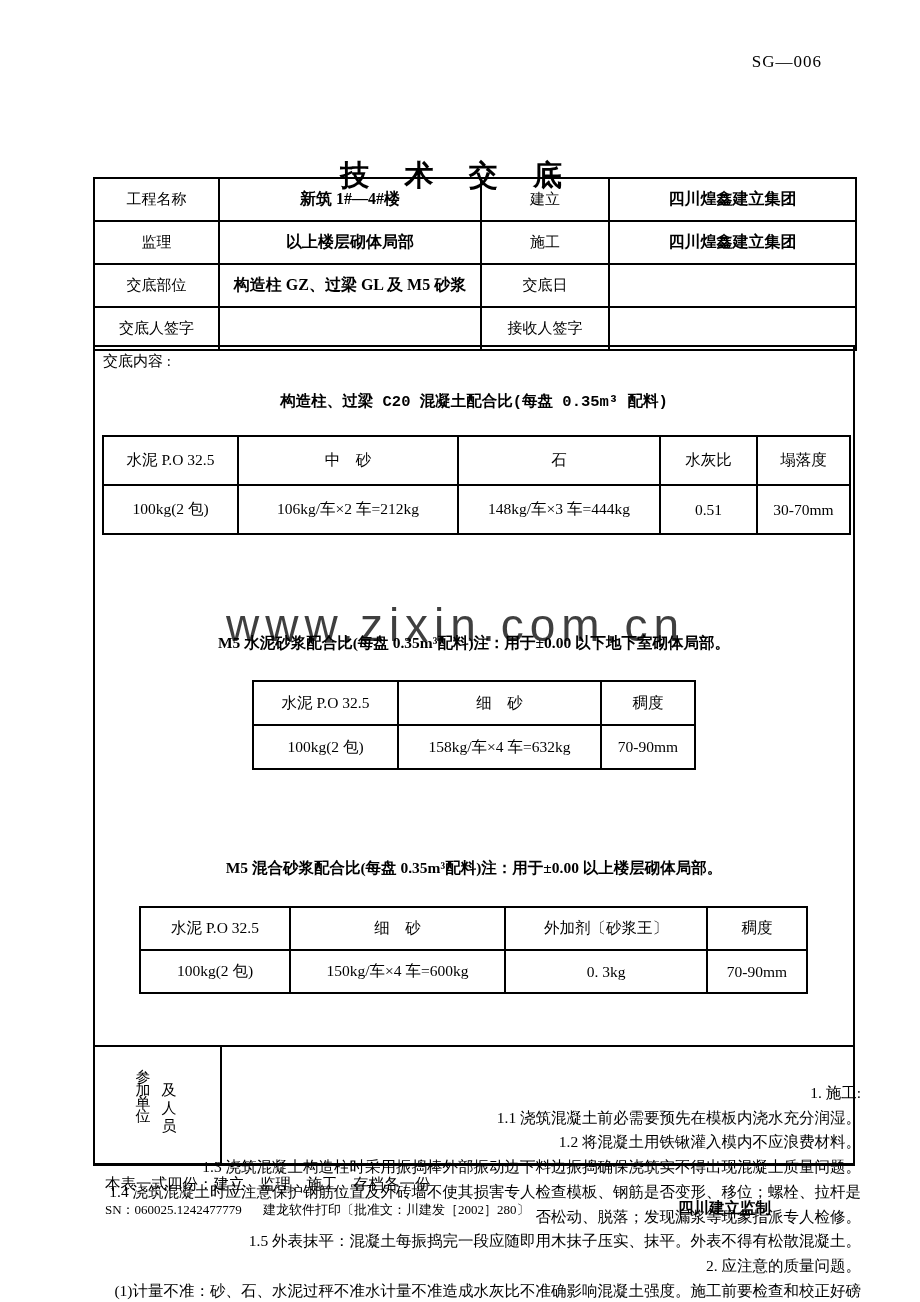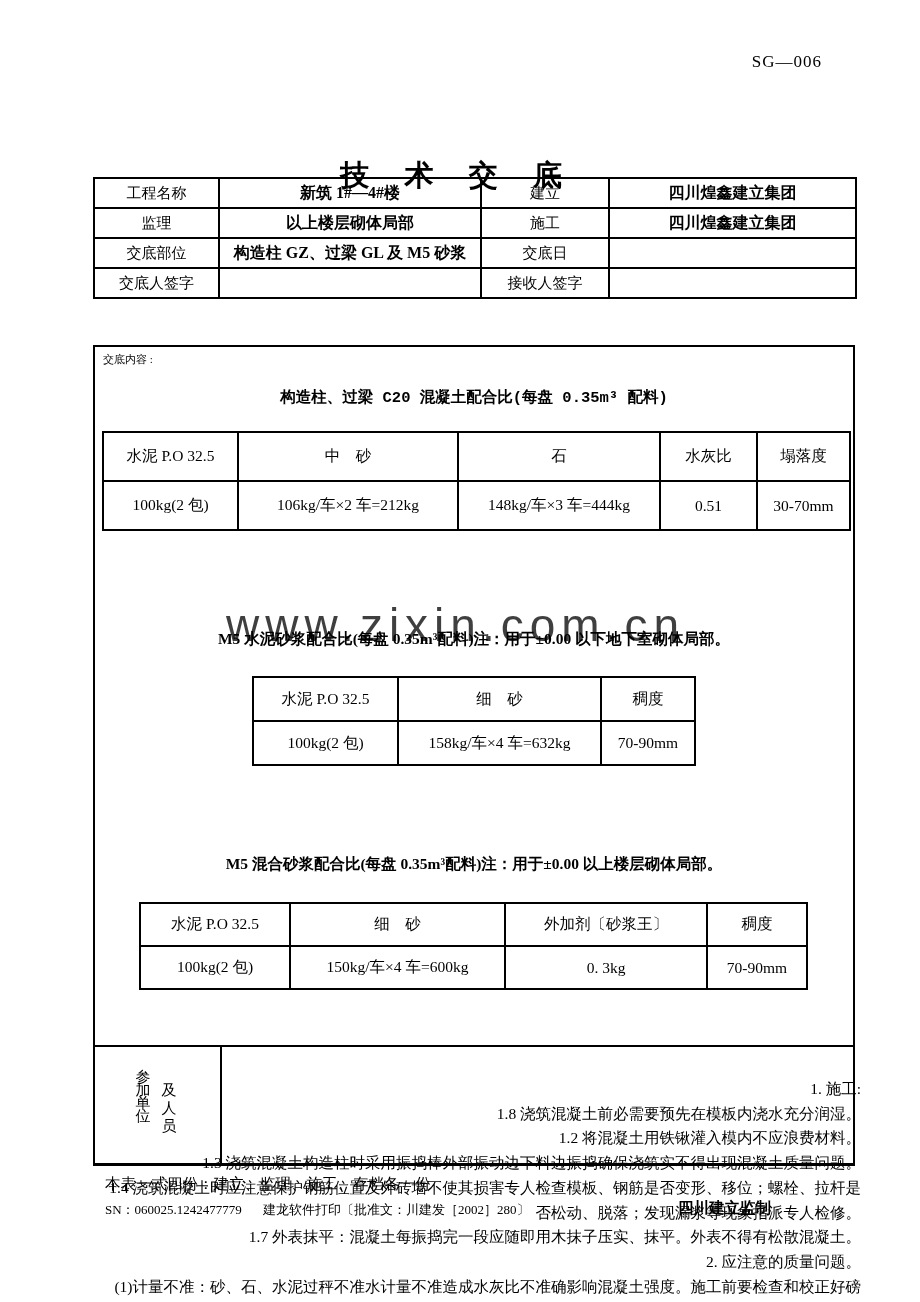--- a/index.html
+++ b/index.html
@@ -10,26 +10,26 @@
     color:#000;
   }
   .doc-code { position:absolute; top:52px; right:98px; font-size:17px; letter-spacing:1px; }
   .doc-title { position:absolute; top:120px; left:0; width:916px; text-align:center;
                font-size:29px; font-weight:bold; letter-spacing:14px;margin-top:36px; }
 
   table { border-collapse:collapse; table-layout:fixed; }
   td { border:2px solid #000; text-align:center; vertical-align:middle; overflow:hidden; }
 
   .info-table { position:absolute; left:93px; top:177px; width:762px; }
-  .info-table td { height:30px; font-size:15px; }
+  .info-table td { height:43px; font-size:15px; }
   .info-table td.val { font-weight:bold; font-size:16px; }
 
   .content-box { position:absolute; left:93px; top:345px; width:762px; height:821px;
                  border:2px solid #000; border-bottom-width:3px; }
-  .section-label { position:absolute; left:8px; top:5px; font-size:11px; }
+  .section-label { position:absolute; left:8px; top:5px; font-size:15px; }
   .mix-caption { position:absolute; left:0; width:100%; text-align:center;
                  font-size:15.5px; font-weight:bold; }
   .cap1 { top:25px;font-family:Liberation Mono, monospace; }
   .cap2 { top:146px; }
   .cap3 { top:260px; }
   .mix-table { position:absolute; }
   .mix-table td { font-size:15.5px;margin-left:20px; }
   .mix1 { left:7px;  top:48px;  width:747px; }
   .mix1 td { height:49px; }
   .mix2 { left:157px; top:172px; width:442px; }
@@ -175,25 +175,25 @@
       <td>100kg(2 包)</td>
       <td>150kg/车×4 车=600kg</td>
       <td>0. 3kg</td>
       <td>70-90mm</td>
     </tr>
   </tbody>
     </table>
 
   <div class="paragraphs layer">
     <div>1. 施工:</div>
-    <div>1.8 浇筑混凝土前必需要预先在模板内浇水充分润湿。</div>
+    <div>1.1 浇筑混凝土前必需要预先在模板内浇水充分润湿。</div>
     <div>1.2 将混凝土用铁锹灌入模内不应浪费材料。</div>
     <div>1.3 浇筑混凝土构造柱时采用振捣棒外部振动边下料边振捣确保浇筑实不得出现混凝土质量问题。</div>
     <div>1.4 浇筑混凝土时应注意保护钢筋位置及外砖墙不使其损害专人检查模板、钢筋是否变形、移位；螺栓、拉杆是否松动、脱落；发现漏浆等现象指派专人检修。</div>
-    <div>1.7 外表抹平：混凝土每振捣完一段应随即用木抹子压实、抹平。外表不得有松散混凝土。</div>
+    <div>1.5 外表抹平：混凝土每振捣完一段应随即用木抹子压实、抹平。外表不得有松散混凝土。</div>
     <div>2. 应注意的质量问题。</div>
     <div>(1)计量不准：砂、石、水泥过秤不准水计量不准造成水灰比不准确影响混凝土强度。施工前要检查和校正好磅秤每盘混凝土用水量必须严格控制。</div>
 
   </div>
 
   <div class="participants-row">
     <div class="participants-label-cell">
       <div class="vtext vcol1">参加单位</div>
       <div class="vtext vcol2">及人员</div>
     </div>

